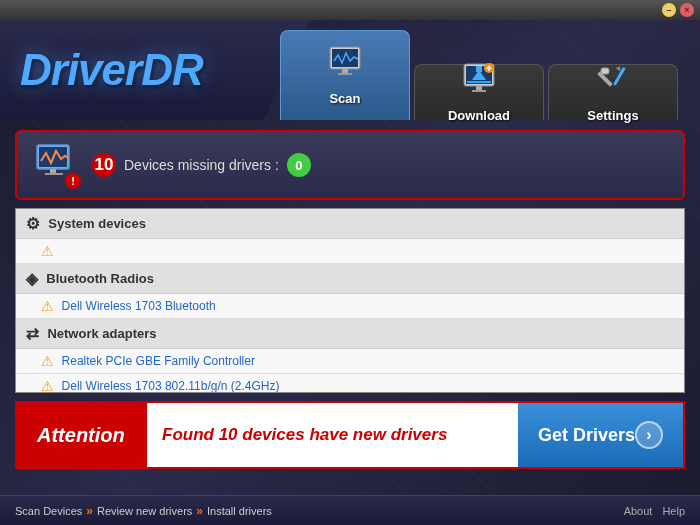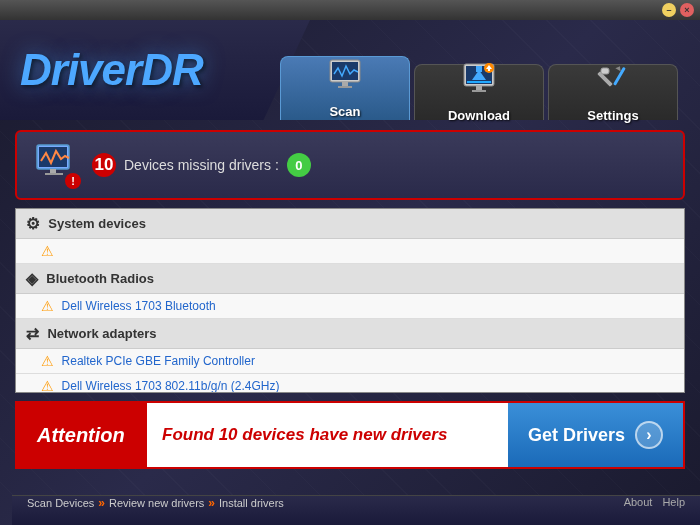--- a/index.html
+++ b/index.html
@@ -110,21 +110,21 @@
       background: linear-gradient(to bottom, #3a3a3a, #2a2a2a);
       margin-right: 4px;
       padding: 8px;
       border: 1px solid #555;
       border-bottom: none;
     }
 
     .nav-tab.active {
       background: linear-gradient(to bottom, #4a7ab5, #2a5a8a);
       border-color: #5a9ad5;
-      height: 64px;
+      height: 90px;
       z-index: 5;
     }
 
     .nav-tab-icon {
       font-size: 28px;
       margin-bottom: 4px;
     }
 
     .nav-tab-label {
       font-size: 13px;
@@ -299,47 +299,46 @@
     .get-drivers-btn {
       background: linear-gradient(to bottom, #3a8fd8, #1a6ab8);
       color: white;
       border: none;
       padding: 0 20px;
       font-size: 18px;
       font-weight: bold;
       cursor: pointer;
       display: flex;
       align-items: center;
-      gap: 10px;
       min-width: 160px;
       justify-content: center;
     }
 
     .arrow-circle {
       width: 28px;
       height: 28px;
       background: rgba(255,255,255,0.2);
       border: 2px solid rgba(255,255,255,0.6);
       border-radius: 50%;
       display: flex;
       align-items: center;
       justify-content: center;
       font-size: 16px;
     }
 
     
     .footer {
       position: absolute;
       bottom: 0;
-      left: 12px;
+      left: 0;
       right: 0;
       height: 30px;
       background: linear-gradient(to bottom, #2a2a4a, #1a1a3a);
       display: flex;
-      align-items: flex-start;
+      align-items: center;
       justify-content: space-between;
       padding: 0 15px;
       border-top: 1px solid #444;
       z-index: 10;
     }
 
     .footer-breadcrumb {
       display: flex;
       align-items: center;
       gap: 4px;

